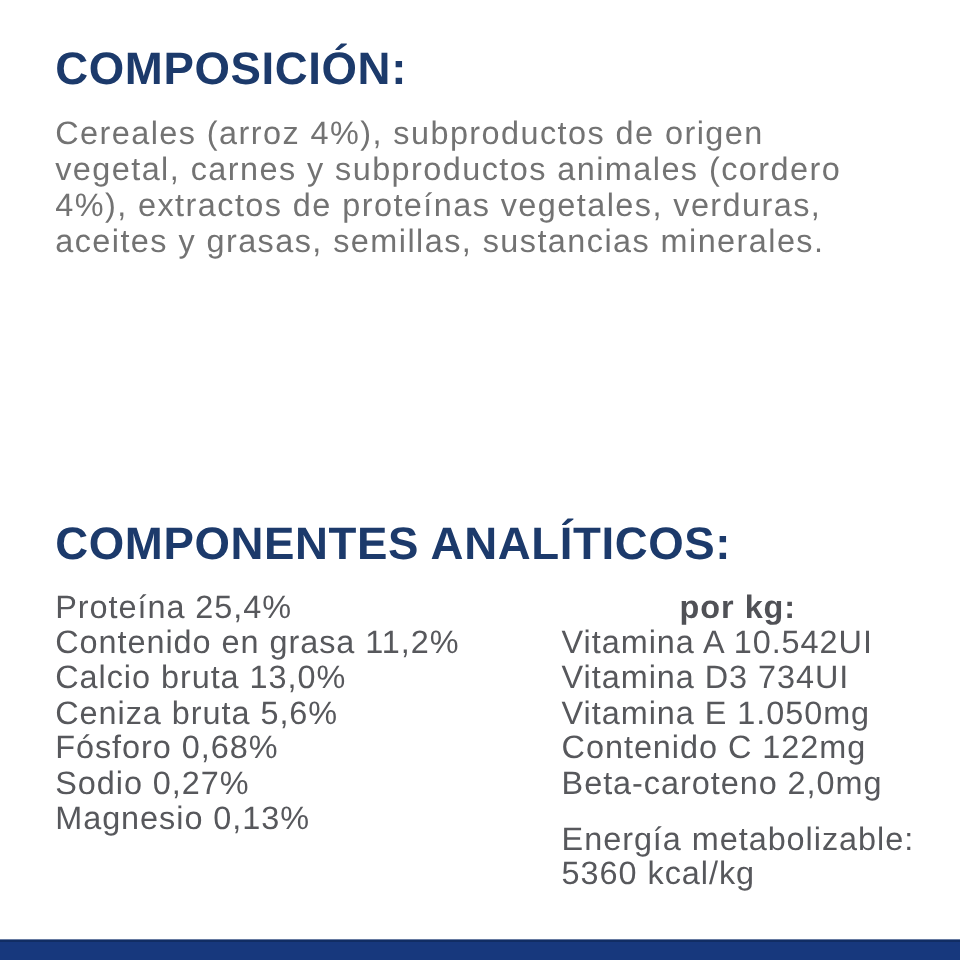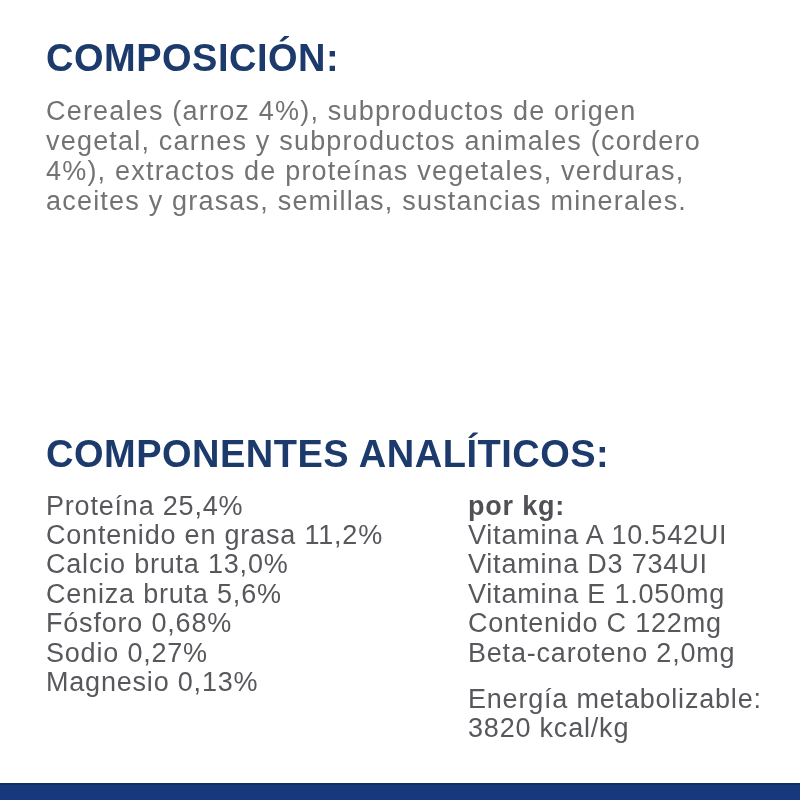--- a/index.html
+++ b/index.html
@@ -46,20 +46,21 @@
     line-height: 29.4px;
     letter-spacing: 0.8px;
     color: #57585c;
   }
   .col li, .col div { white-space: nowrap; }
   .col-left { width: 422px; flex: 0 0 422px; }
   .col-right { flex: 1; }
   .per-kg-heading {
     font-weight: bold;
     color: #505156;
+    text-align: center;
   }
   .energy-block {
     margin-top: 17px;
   }
   .bottom-bar {
     position: absolute;
     left: 0;
     right: 0;
     bottom: 0;
     height: 17px;
@@ -96,21 +97,21 @@
         <div class="per-kg-heading">por kg:</div>
         <ul class="col">
           <li><span>Vitamina A</span> <span>10.542UI</span></li>
           <li><span>Vitamina D3</span> <span>734UI</span></li>
           <li><span>Vitamina E</span> <span>1.050mg</span></li>
           <li><span>Contenido C</span> <span>122mg</span></li>
           <li><span>Beta-caroteno</span> <span>2,0mg</span></li>
         </ul>
         <div class="energy-block">
           <div>Energía metabolizable:</div>
-          <div>3820 kcal/kg</div>
+          <div>5360 kcal/kg</div>
         </div>
       </div>
 
     </div>
   </section>
 
 </main>
 
 <footer class="bottom-bar"></footer>
 

